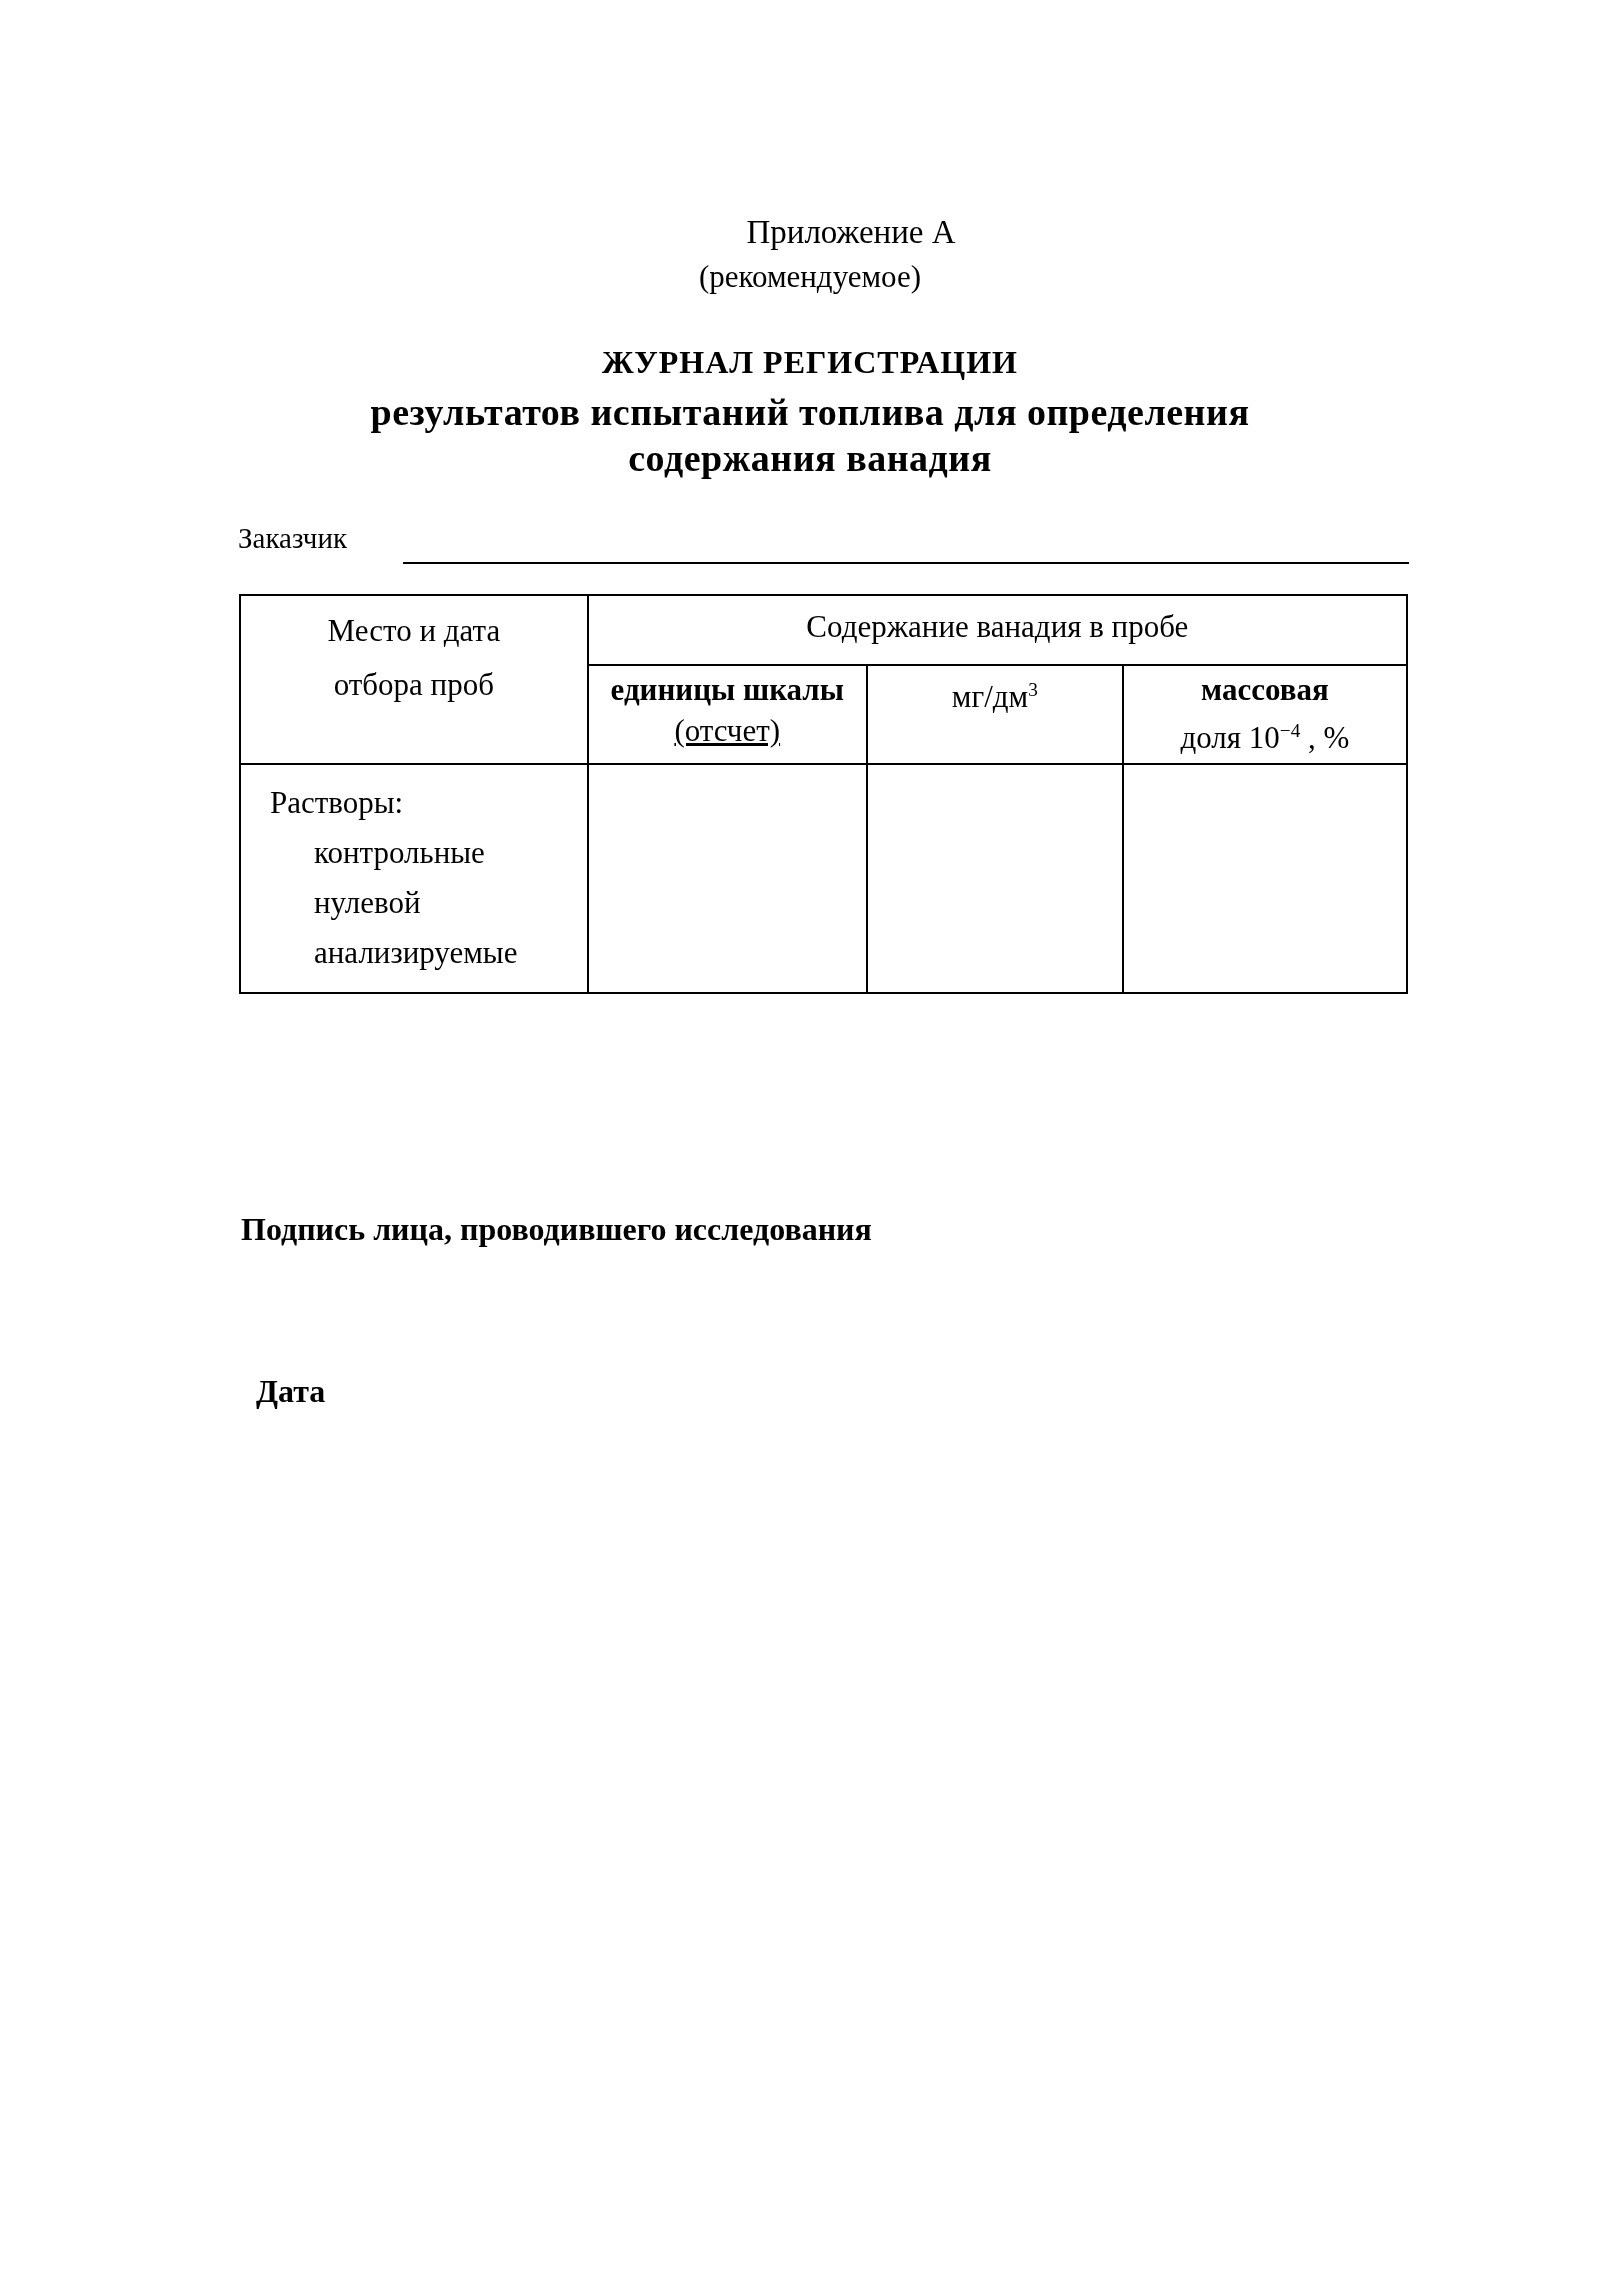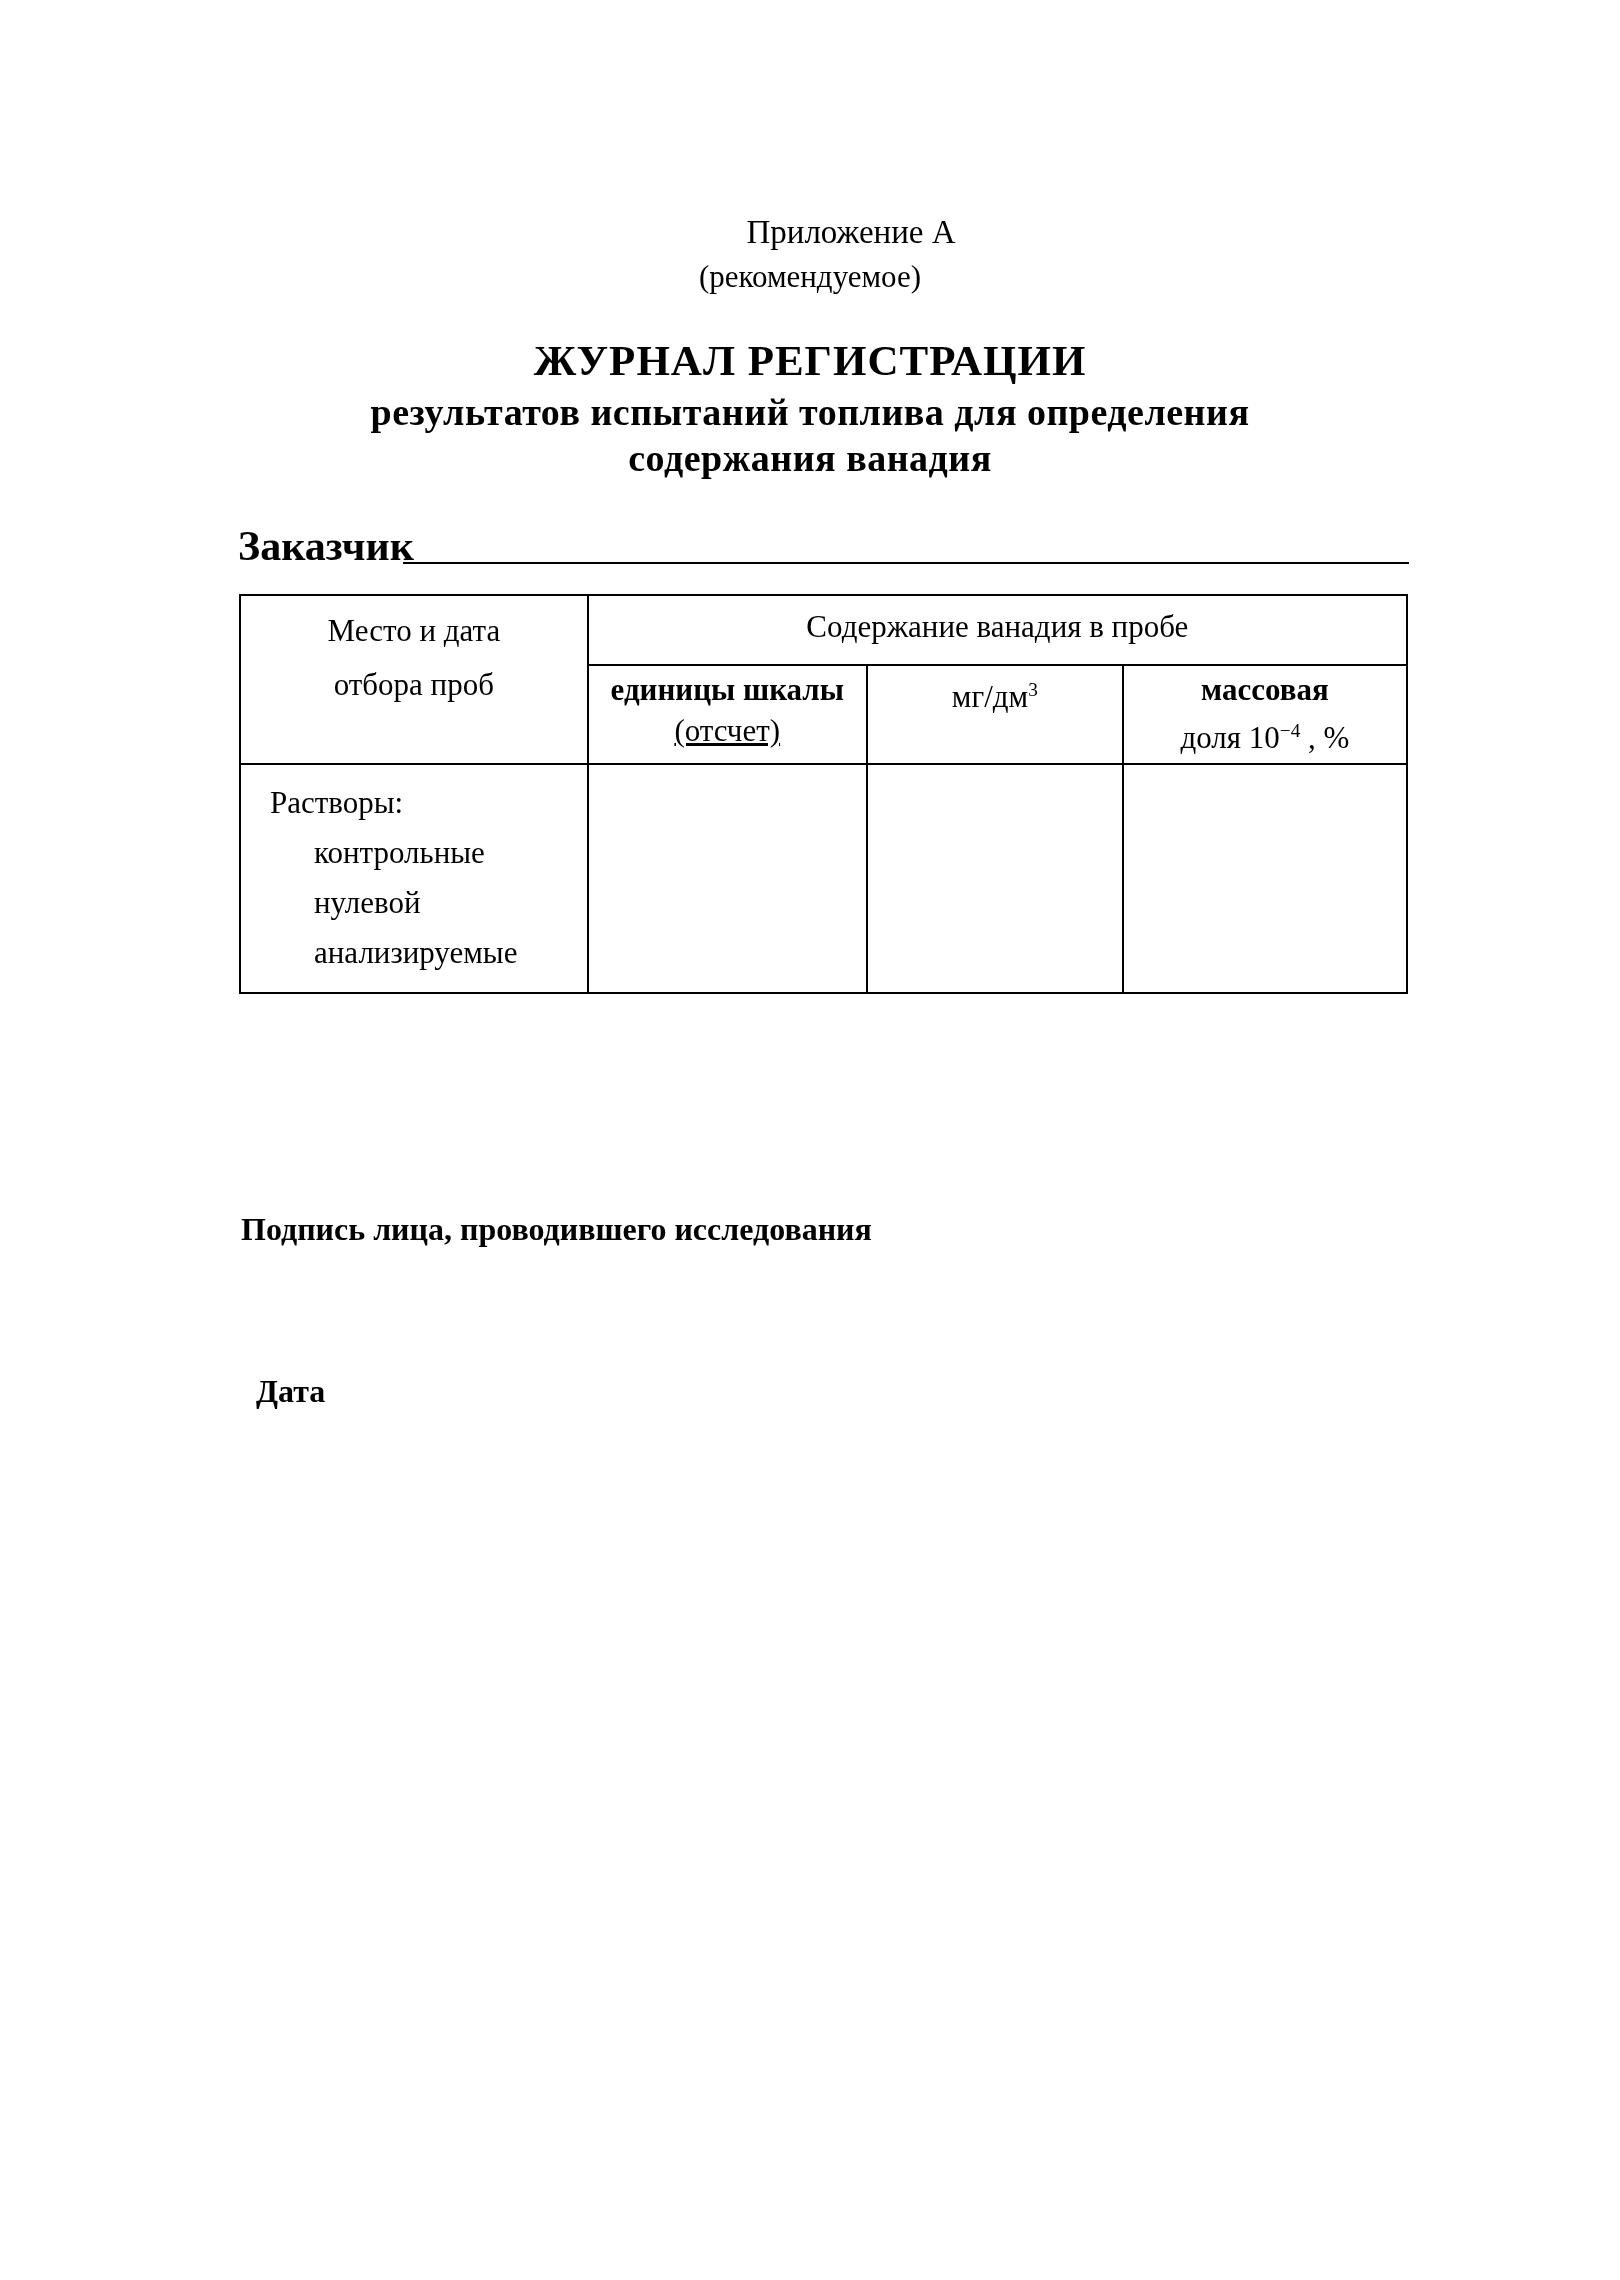--- a/index.html
+++ b/index.html
@@ -2,25 +2,25 @@
 <html><head>
   <meta charset="utf-8">
   <style>
     html, body { margin: 0; padding: 0; background: #ffffff; }
     body { width: 1620px; height: 2281px; position: relative; overflow: hidden;
            font-family: "Liberation Serif", "DejaVu Serif", serif; color: #000; }
     .abs { position: absolute; }
     .center { left: 0; width: 1620px; text-align: center; }
     .appendix { top: 214px; font-size: 33px; padding-left: 41px; }
     .appendix-note { top: 259px; font-size: 31px; }
-    .title { top: 336px; font-size: 43px; font-weight: bold; letter-spacing: 1px; }
+    .title { top: 344px; font-size: 32px; font-weight: bold; letter-spacing: 1px; }
     .subtitle { font-size: 38px; font-weight: bold; letter-spacing: 0.5px; font-family: Liberation Serif, serif; }
     .subtitle.l1 { top: 390px; }
     .subtitle.l2 { top: 436px; }
-    .customer { left: 238px; top: 522px; font-size: 42px; font-weight: bold; }
+    .customer { left: 238px; top: 522px; font-size: 29px; }
     .customer-line { left: 403px; top: 562px; width: 1006px; height: 0; border-top: 2.9px solid #000; }
     table.log { position: absolute; left: 239px; top: 594px; width: 1169px;
                 border-collapse: collapse; font-size: 31px; }
     table.log td { border: 2.9px solid #000; padding: 0; vertical-align: top; text-align: center; }
     .h-place { width: 347px; height: 159px; line-height: 54px; padding-top: 7.7px !important; }
     .h-group { height: 66px; line-height: 62px; }
     .h-sub { height: 91px; line-height: 41px; padding-top: 3.9px !important; }
     .c1 { width: 280px; } .c2 { width: 258px; } .c3 { width: 285px; border-radius: 31px; }
     .underline { text-decoration: underline; }
     .bold { font-weight: bold; }

